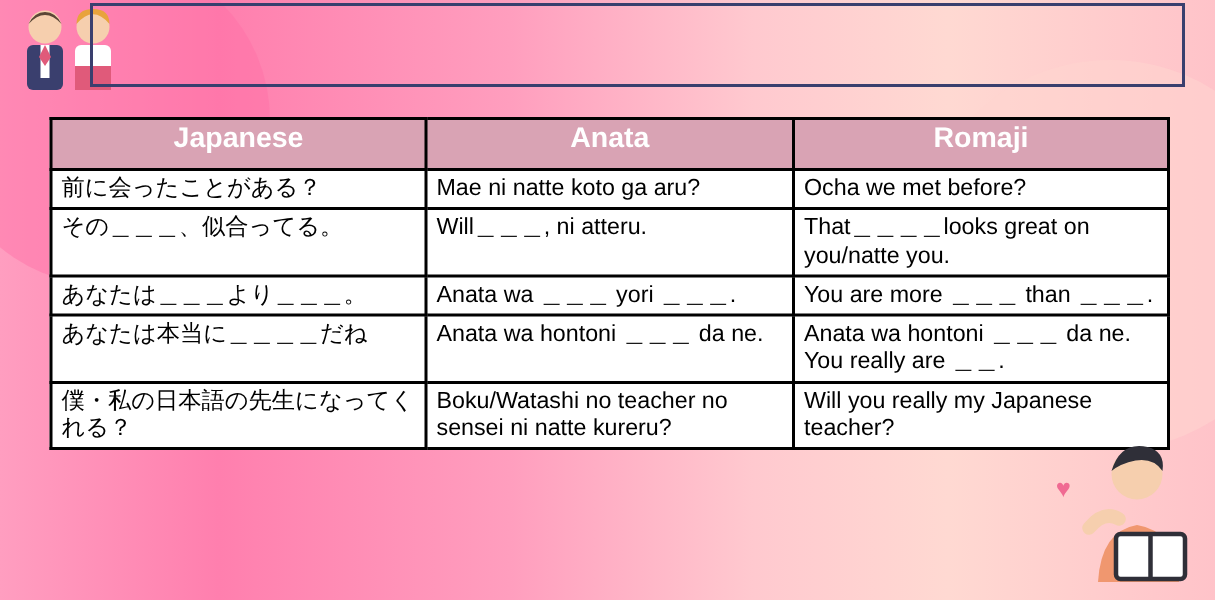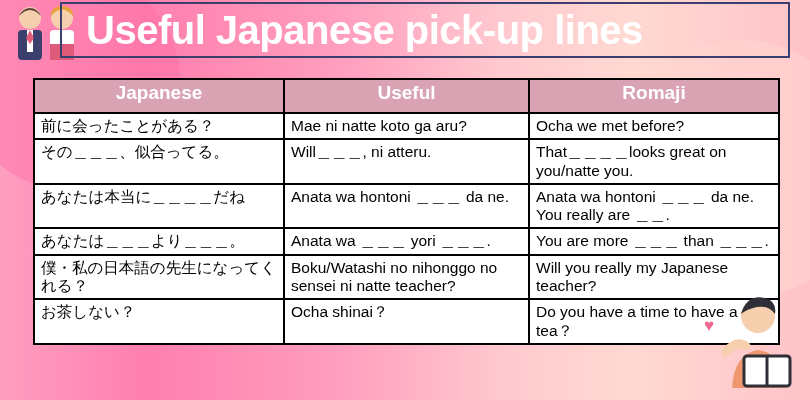--- a/index.html
+++ b/index.html
@@ -149,67 +149,61 @@
         <rect x="21" y="26" width="6" height="22" fill="#ffffff"></rect>
         <path d="M24 26 l4 8 l-4 6 l-4 -6z" fill="#e05a7a"></path>
 
         <circle cx="56" cy="14" r="11" fill="#f6cfae"></circle>
         <path d="M45 12 q11 -13 22 0 q0 -10 -11 -10 q-11 0 -11 10z" fill="#e8a33d"></path>
         <rect x="44" y="26" width="24" height="30" rx="4" fill="#ffffff"></rect>
         <rect x="44" y="40" width="24" height="16" fill="#e05a7a"></rect>
       </svg>
     </div>
     <div class="title-box"></div>
-    <div class="title-text">Useful Japanese pick-up lines</div>
   </div>
 
   <div class="table-wrap">
     <table class="phrases">
       <colgroup>
         <col class="c-jp">
           <col class="c-ro">
           <col class="c-en">
       </colgroup>
       <thead>
         <tr>
           <th>Japanese</th>
-          <th>Useful</th>
+          <th>Anata</th>
           <th>Romaji</th>
         </tr>
       </thead>
       <tbody>
         <tr>
           <td class="jp">前に会ったことがある？</td>
           <td>Mae ni natte koto ga aru?</td>
           <td>Ocha we met before?</td>
         </tr>
         <tr>
           <td class="jp">その＿＿＿、似合ってる。</td>
           <td>Will＿＿＿, ni atteru.</td>
           <td>That＿＿＿＿looks great on you/natte you.</td>
         </tr>
         <tr>
+          <td class="jp">あなたは＿＿＿より＿＿＿。</td>
+          <td>Anata wa ＿＿＿ yori ＿＿＿.</td>
+          <td>You are more ＿＿＿ than ＿＿＿.</td>
+        </tr>
+        <tr>
           <td class="jp">あなたは本当に＿＿＿＿だね</td>
           <td>Anata wa hontoni ＿＿＿ da ne.</td>
           <td>Anata wa hontoni ＿＿＿ da ne. You really are ＿＿.</td>
         </tr>
         <tr>
-          <td class="jp">あなたは＿＿＿より＿＿＿。</td>
-          <td>Anata wa ＿＿＿ yori ＿＿＿.</td>
-          <td>You are more ＿＿＿ than ＿＿＿.</td>
-        </tr>
-        <tr>
           <td class="jp">僕・私の日本語の先生になってくれる？</td>
-          <td>Boku/Watashi no nihonggo no sensei ni natte teacher?</td>
+          <td>Boku/Watashi no teacher no sensei ni natte kureru?</td>
           <td>Will you really my Japanese teacher?</td>
-        </tr>
-        <tr>
-          <td class="jp">お茶しない？</td>
-          <td>Ocha shinai？</td>
-          <td>Do you have a time to have a tea？</td>
         </tr>
       </tbody>
     </table>
   </div>
 
   <div class="heart">♥</div>
 
   <div class="reader">
     <svg width="112" height="106" viewBox="0 0 112 106" xmlns="http://www.w3.org/2000/svg">
       <circle cx="66" cy="24" r="17" fill="#f6cfae"></circle>

